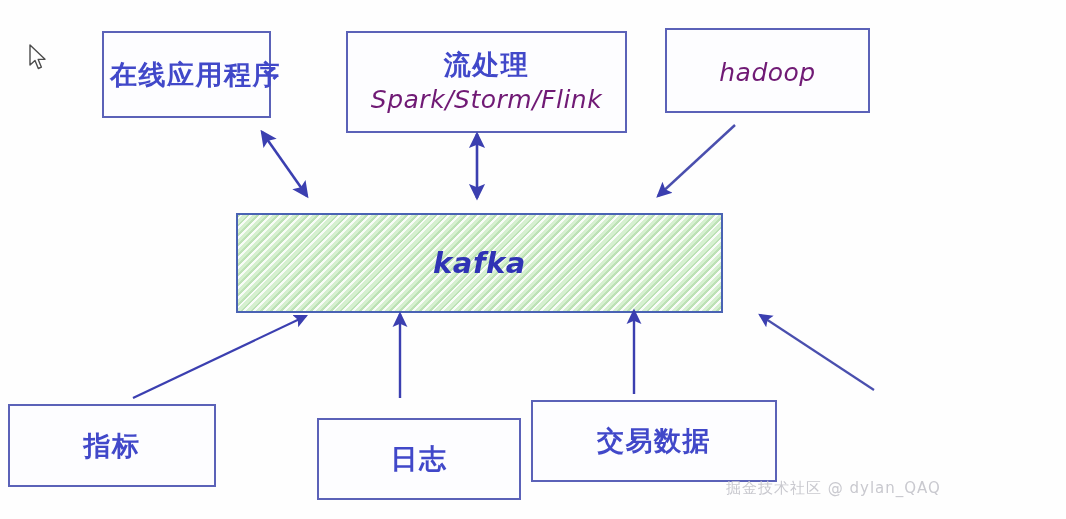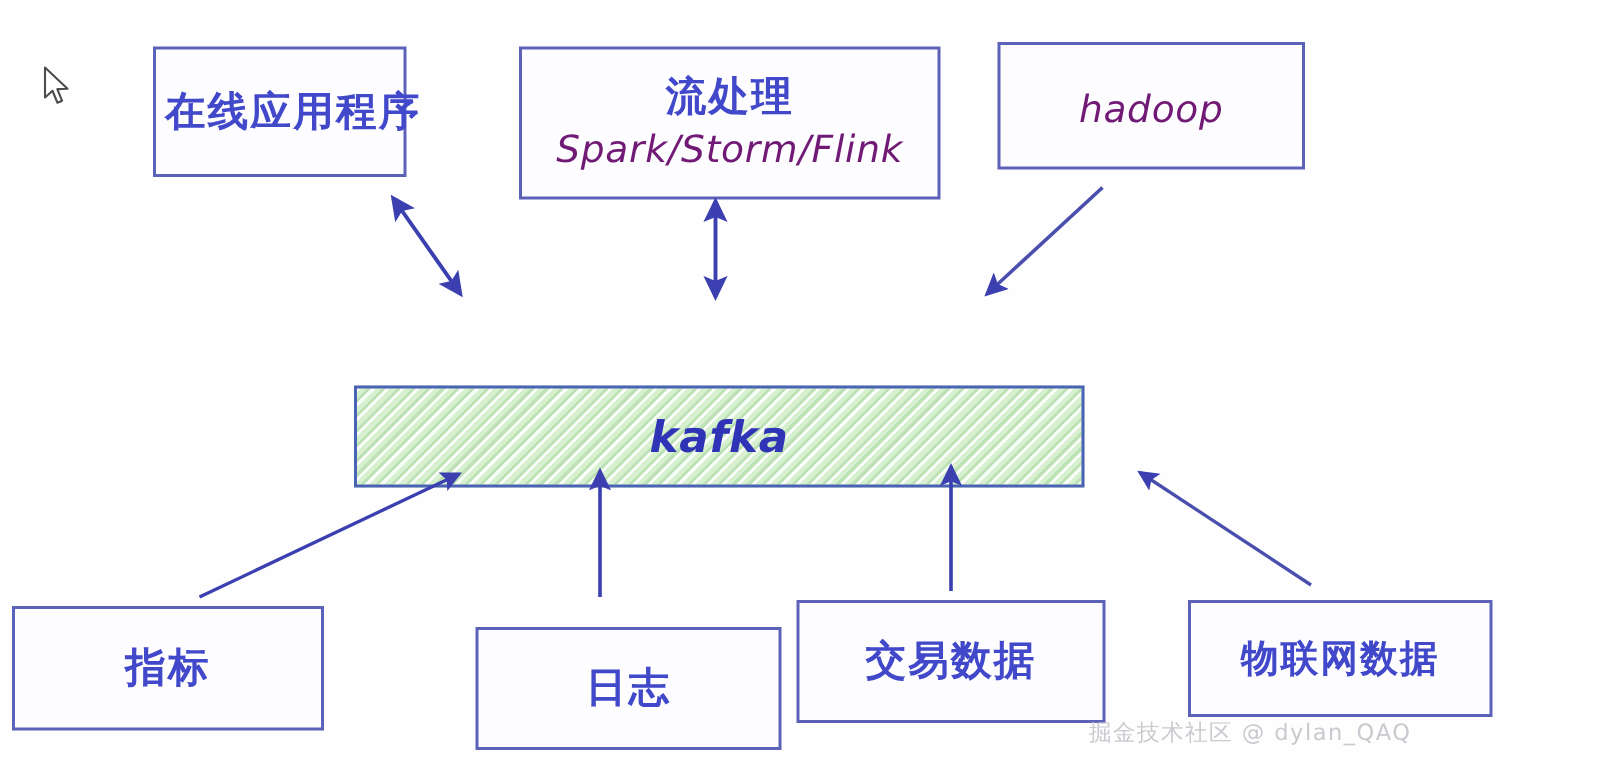--- a/index.html
+++ b/index.html
@@ -119,39 +119,36 @@
 
   <div class="node" id="node-stream-processing" style="left: 346px; top: 31px; width: 281px; height: 102px;">
     <span class="cn">流处理</span>
     <span class="en">Spark/Storm/Flink</span>
   </div>
 
   <div class="node" id="node-offline-processing" style="left: 665px; top: 28px; width: 205px; height: 85px;">
     <span class="en">hadoop</span>
   </div>
 
-  <div class="kafka" id="node-kafka" style="left: 236px; top: 213px; width: 487px; height: 68px; margin-top: 44px;">
+  <div class="kafka" id="node-kafka" style="left: 236px; top: 213px; width: 487px; height: 100px;">
     <span class="en">kafka</span>
   </div>
 
   <div class="node" id="node-metrics" style="left: 8px; top: 404px; width: 208px; height: 83px; text-align: right;">
     <span class="cn">指标</span>
   </div>
 
   <div class="node" id="node-logs" style="left: 273px; top: 418px; width: 204px; height: 82px; margin-left: 44px;">
     <span class="cn">日志</span>
   </div>
 
-  <div class="node" id="node-transaction" style="left: 531px; top: 400px; width: 206px; height: 82px;">
+  <div class="node" id="node-transaction" style="left: 531px; top: 400px; width: 246px; height: 82px;">
     <span class="cn">交易数据</span>
   </div>
 
-  <div class="node" id="node-iot" style="left: 792px; top: 400px; width: 203px; height: 78px;">
-    <span class="cn small">物联网数据</span>
-  </div>
 
   <svg id="arrows" viewBox="0 0 1066 519" xmlns="http://www.w3.org/2000/svg">
     <defs>
       <marker id="ah" markerWidth="7" markerHeight="7" refX="5.4" refY="3.5" orient="auto" markerUnits="strokeWidth">
         <path d="M0,0.4 L6.4,3.5 L0,6.6 L1.3,3.5 Z" fill="#3b3fb0"></path>
       </marker>
       <marker id="ah-start" markerWidth="7" markerHeight="7" refX="1.0" refY="3.5" orient="auto" markerUnits="strokeWidth">
         <path d="M6.4,0.4 L0,3.5 L6.4,6.6 L5.1,3.5 Z" fill="#3b3fb0"></path>
       </marker>
     </defs>

